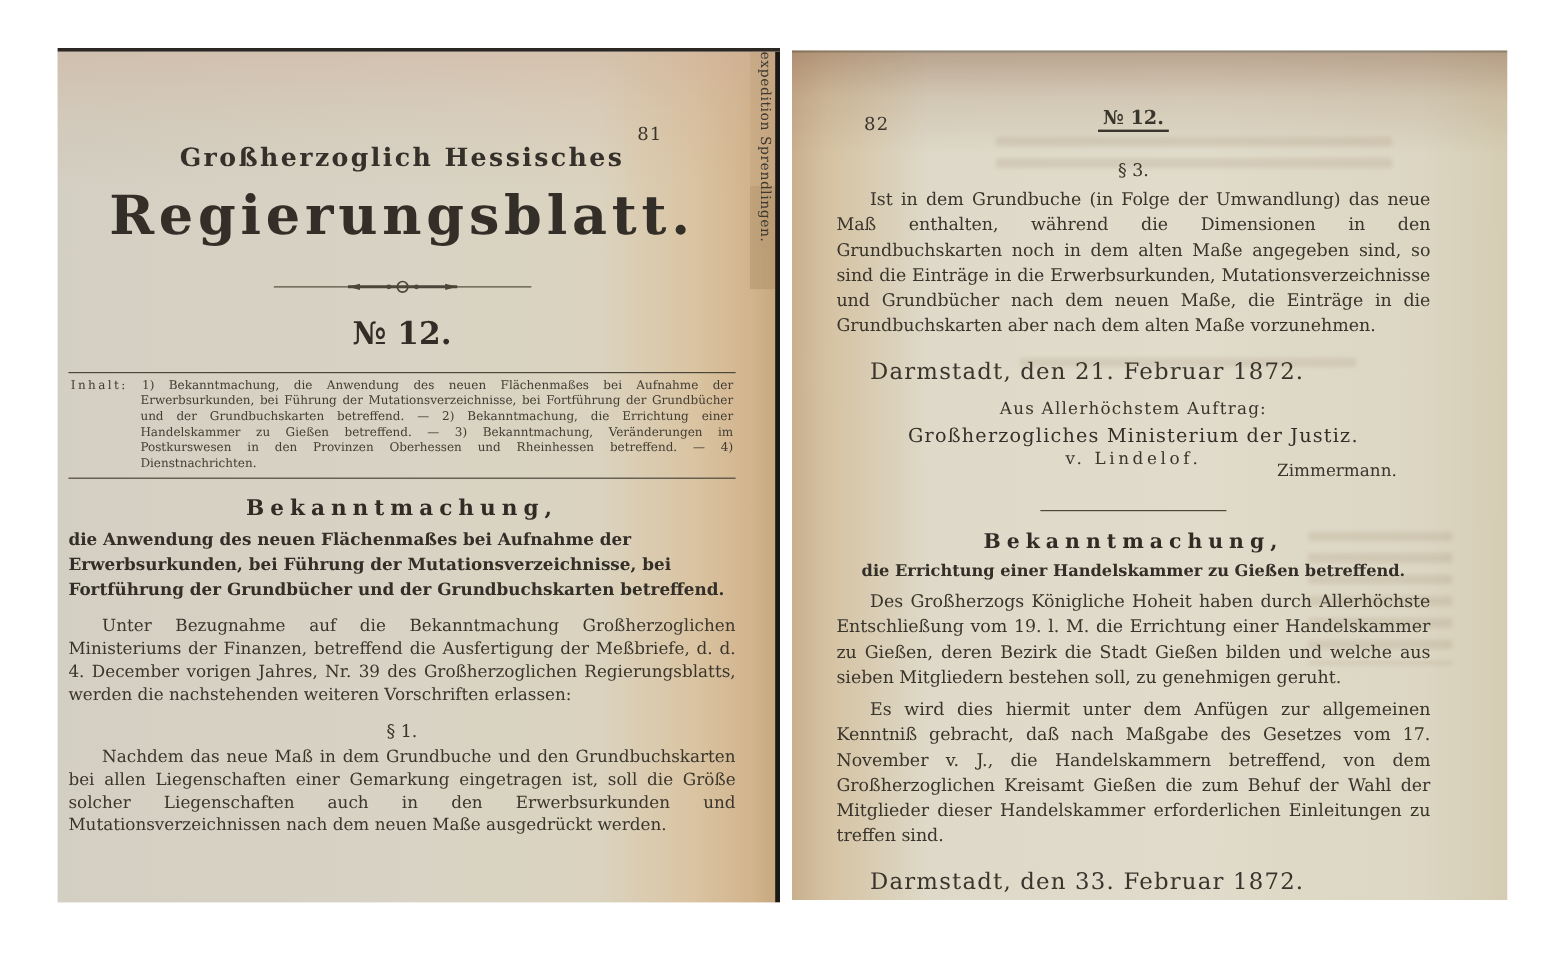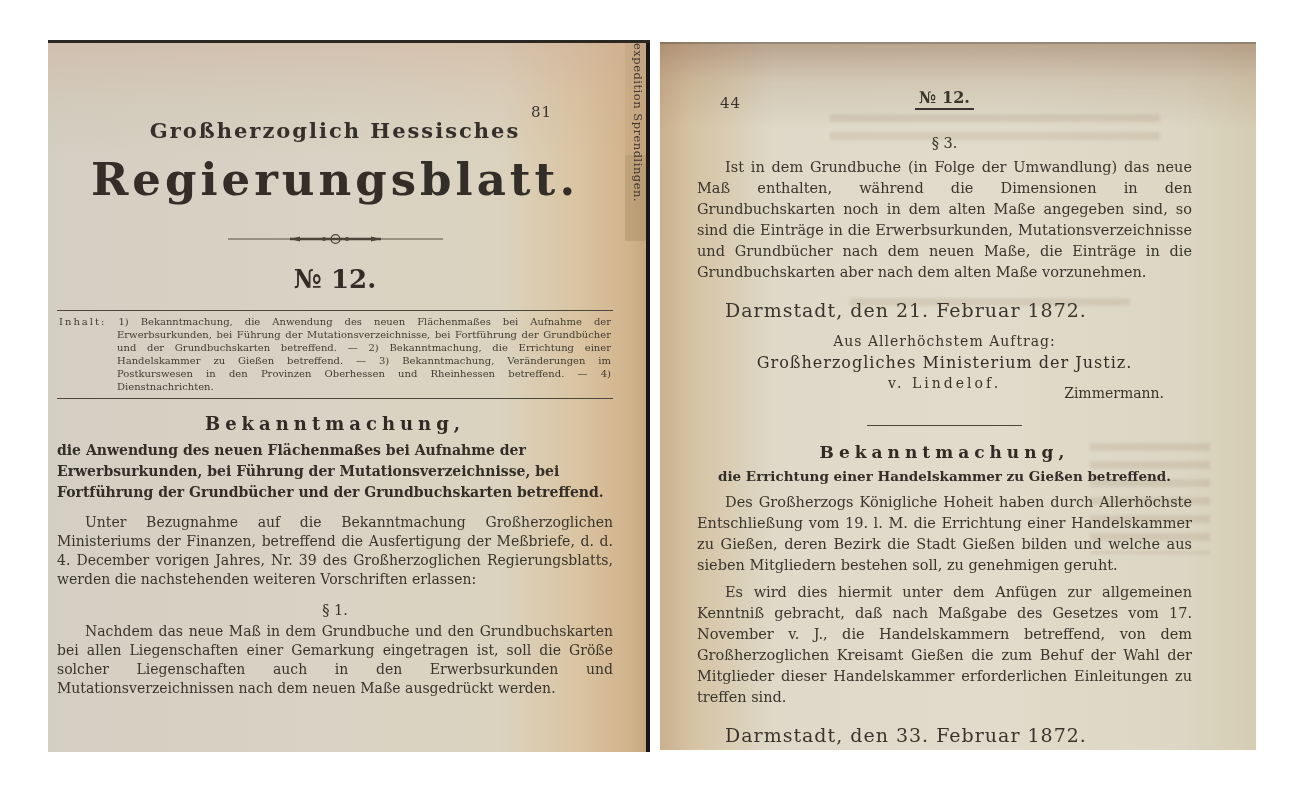--- a/index.html
+++ b/index.html
@@ -166,21 +166,21 @@
   <div class="stamp-patch2"></div>
   <div class="edge-stamp">expedition Sprendlingen.</div>
   <div class="dark-edge"></div>
 </div>
 
 <div class="page page-right">
   <div class="ghost ghost1"></div>
   <div class="ghost ghost2"></div>
   <div class="ghost ghost3"></div>
 
-  <div class="pageno-right">44</div>
+  <div class="pageno-right">82</div>
 
   <div class="rp-content">
     <div class="running-head">
       <span>№ 12.</span>
     </div>
 
     <div class="sec-label-r">§ 3.</div>
     <p class="para-r">Ist in dem Grundbuche (in Folge der Umwandlung) das neue Maß enthalten, während die Dimensionen in den Grundbuchskarten noch in dem alten Maße angegeben sind, so sind die Einträge in die Erwerbsurkunden, Mutationsverzeichnisse und Grundbücher nach dem neuen Maße, die Einträge in die Grundbuchskarten aber nach dem alten Maße vorzunehmen.</p>
     <p class="date-r">Darmstadt, den 21. Februar 1872.</p>
 

